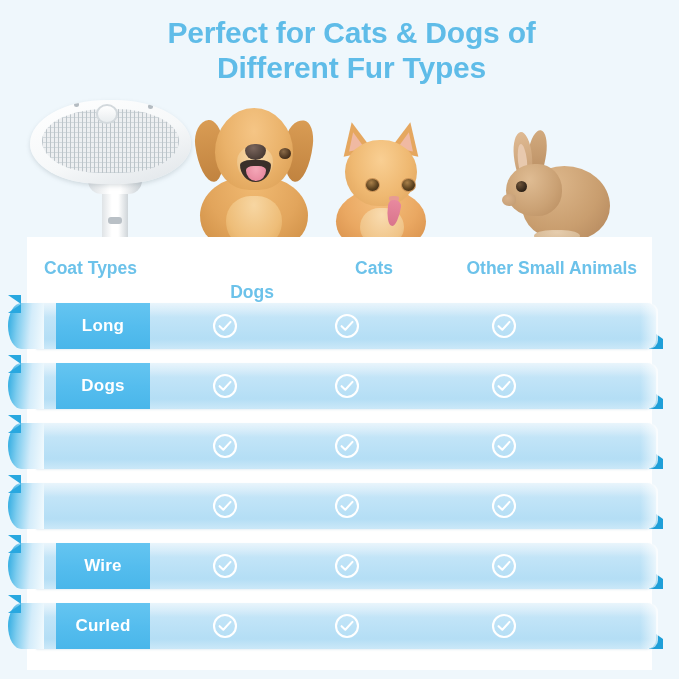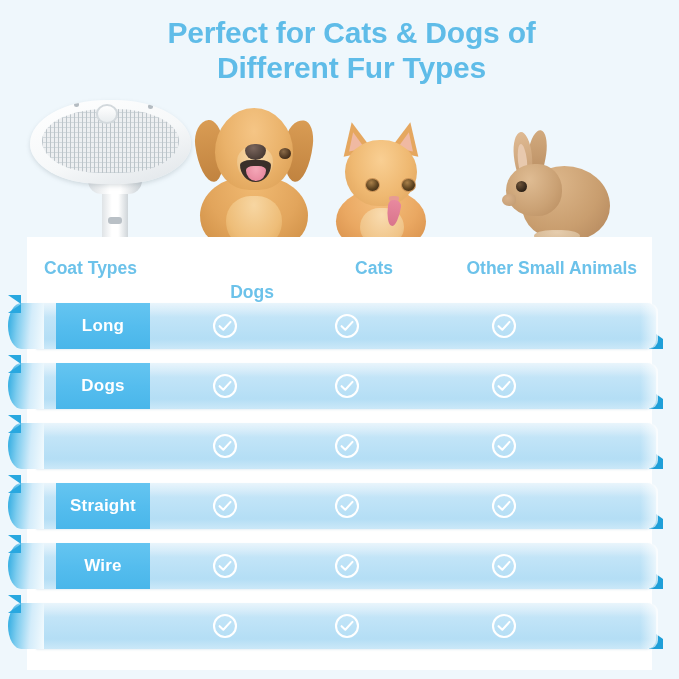--- a/index.html
+++ b/index.html
@@ -606,23 +606,20 @@
       </div>
     </div>
     <div class="ribbon">
       <div class="end-tri"></div>
       <div class="band">
         <div class="band-gloss"></div>
       </div>
       <div class="end-shadow"></div>
       <div class="fold-wrap"></div>
       <div class="fold-tri"></div>
-      <div class="chip">
-        <span class="chip-label">Straight</span>
-      </div>
       <div class="check-cell c1">
         <span>
 <svg class="check-icon" width="26" height="26" viewBox="0 0 26 26" aria-hidden="true">
   <circle cx="13" cy="13" r="11" fill="none" stroke="#ffffff" stroke-width="2.1"></circle>
   <path d="M7.6 13.2 L11.3 16.7 L18.5 8.9" fill="none" stroke="#ffffff" stroke-width="2.1" stroke-linecap="round" stroke-linejoin="round"></path>
 </svg>
         </span>
       </div>
       <div class="check-cell c2">
         <span>
@@ -678,20 +675,23 @@
       </div>
     </div>
     <div class="ribbon">
       <div class="end-tri"></div>
       <div class="band">
         <div class="band-gloss"></div>
       </div>
       <div class="end-shadow"></div>
       <div class="fold-wrap"></div>
       <div class="fold-tri"></div>
+      <div class="chip">
+        <span class="chip-label">Curled</span>
+      </div>
       <div class="check-cell c1">
         <span>
 <svg class="check-icon" width="26" height="26" viewBox="0 0 26 26" aria-hidden="true">
   <circle cx="13" cy="13" r="11" fill="none" stroke="#ffffff" stroke-width="2.1"></circle>
   <path d="M7.6 13.2 L11.3 16.7 L18.5 8.9" fill="none" stroke="#ffffff" stroke-width="2.1" stroke-linecap="round" stroke-linejoin="round"></path>
 </svg>
         </span>
       </div>
       <div class="check-cell c2">
         <span>

